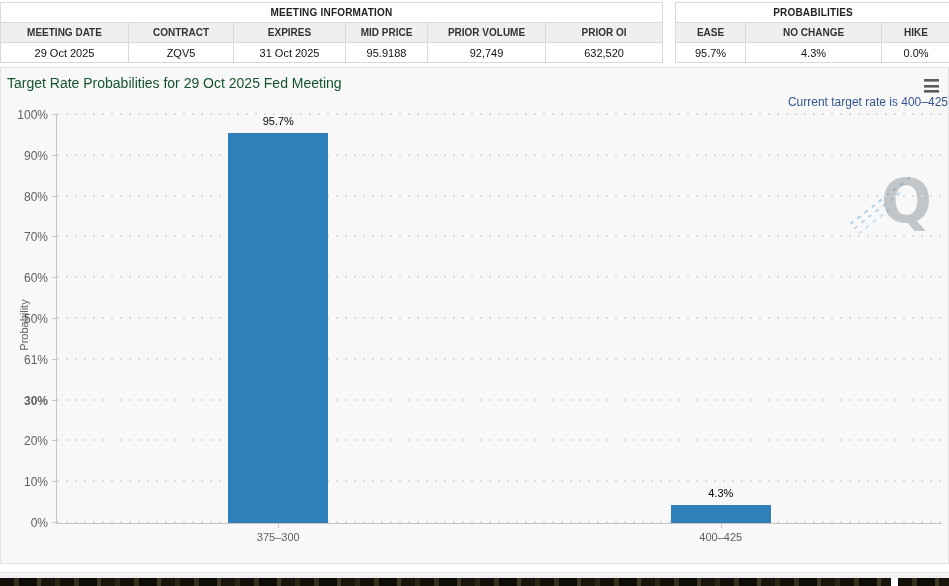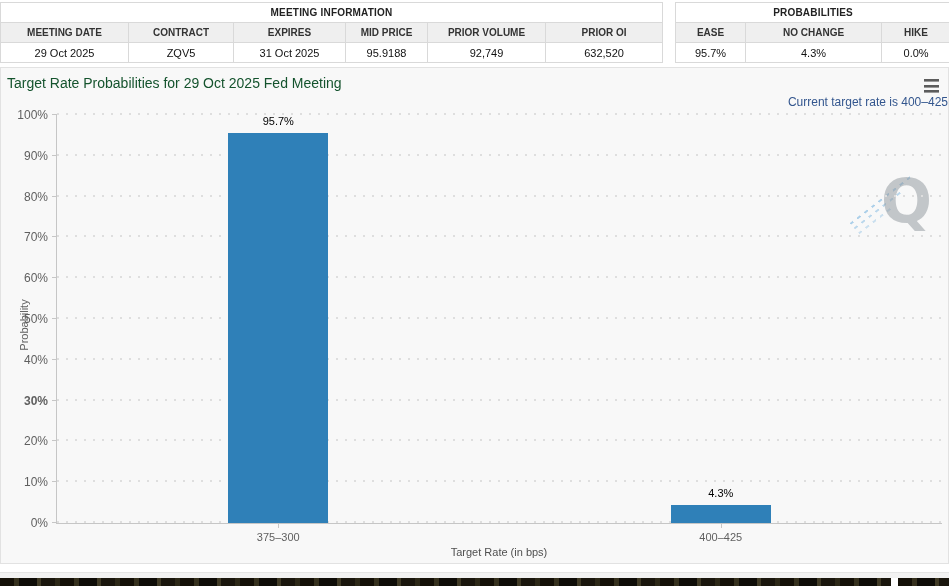--- a/index.html
+++ b/index.html
@@ -165,21 +165,21 @@
       <div class="ytick" style="bottom: 10%;"></div>
       <div class="ytick-label" style="bottom: 10%;">10%</div>
       <div class="gridline" style="bottom: 20%;"></div>
       <div class="ytick" style="bottom: 20%;"></div>
       <div class="ytick-label" style="bottom: 20%;">20%</div>
       <div class="gridline" style="bottom: 30%;"></div>
       <div class="ytick" style="bottom: 30%;"></div>
       <div class="ytick-label" style="bottom: 30%; font-weight: bold;">30%</div>
       <div class="gridline" style="bottom: 40%;"></div>
       <div class="ytick" style="bottom: 40%;"></div>
-      <div class="ytick-label" style="bottom: 40%;">40%</div>
+      <div class="ytick-label" style="bottom: 40%;">61%</div>
       <div class="gridline" style="bottom: 50%;"></div>
       <div class="ytick" style="bottom: 50%;"></div>
       <div class="ytick-label" style="bottom: 50%;">50%</div>
       <div class="gridline" style="bottom: 60%;"></div>
       <div class="ytick" style="bottom: 60%;"></div>
       <div class="ytick-label" style="bottom: 60%;">60%</div>
       <div class="gridline" style="bottom: 70%;"></div>
       <div class="ytick" style="bottom: 70%;"></div>
       <div class="ytick-label" style="bottom: 70%;">70%</div>
       <div class="gridline" style="bottom: 80%;"></div>
@@ -194,21 +194,20 @@
       <div class="bar" style="left: 25%; height: 95.7%; background: rgb(47, 128, 184);"></div>
       <div class="bar-label" style="left: 25%; bottom: calc(95.7% + 6px);">95.7%</div>
       <div class="xtick" style="left: 25%;"></div>
       <div class="cat-label" style="left: 25%;">375–300</div>
       <div class="bar" style="left: 75%; height: 4.3%; background: rgb(47, 128, 184);"></div>
       <div class="bar-label" style="left: 75%; bottom: calc(4.3% + 6px);">4.3%</div>
       <div class="xtick" style="left: 75%;"></div>
       <div class="cat-label" style="left: 75%;">400–425</div>
     </div>
 
-  <div class="x-axis-title">Target Rate (in bps)</div>
 </div>
 
 <div class="bottom-gap"></div>
 <div class="bottom-lightrow"></div>
 <div class="bottom-strip">
   <div class="strip-seg left"></div>
   <div class="strip-seg gapw"></div>
   <div class="strip-seg right"></div>
 </div>
 

